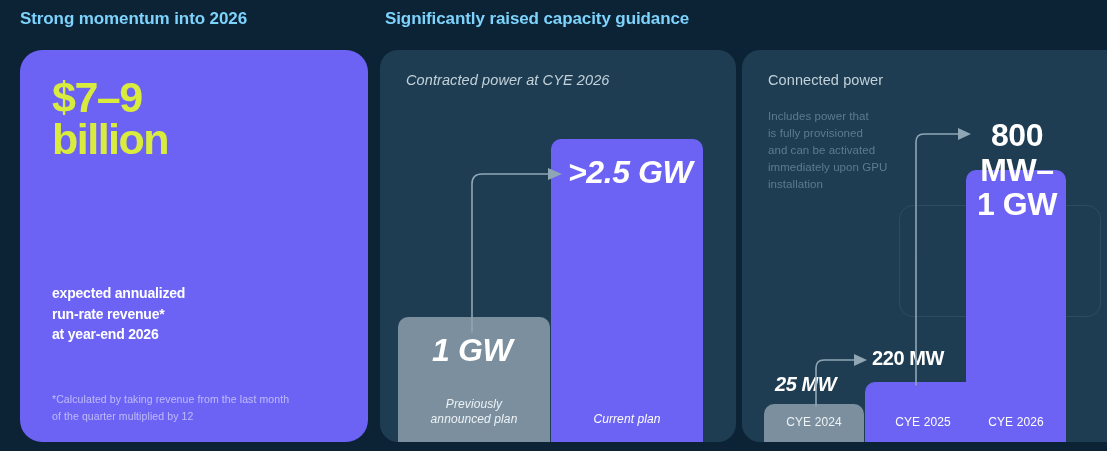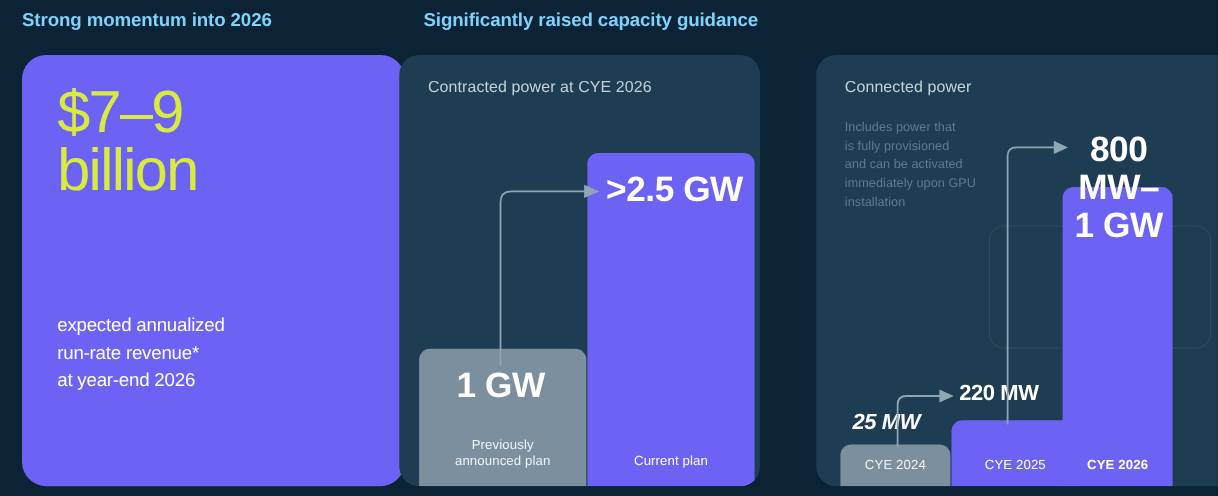--- a/index.html
+++ b/index.html
@@ -42,33 +42,33 @@
     height: 392px;
     background: #6c63f5;
     border-radius: 22px;
     overflow: hidden;
   }
   .hero-big {
     position: absolute;
     left: 32px;
     top: 26px;
     color: #d9ec3e;
-    font-size: 54px;
-    font-weight: normal;
+    font-size: 43px;
+    font-weight: bold;
     line-height: 0.98;
     letter-spacing: -1.5px;
     white-space: pre-line;
   }
   .hero-sub {
     position: absolute;
     left: 32px;
     top: 233px;
     color: #ffffff;
-    font-size: 17px;
-    font-weight: normal;
+    font-size: 14px;
+    font-weight: bold;
     line-height: 1.48;
     letter-spacing: -0.2px;
     white-space: pre-line;
   }
   .hero-footnote {
     position: absolute;
     left: 32px;
     bottom: 18px;
     color: rgba(255,255,255,0.55);
     font-size: 10.5px;
@@ -80,21 +80,21 @@
 
   
   .chart-card {
     position: absolute;
     top: 50px;
     height: 392px;
     background: #1e3d52;
     border-radius: 18px;
     overflow: hidden;
   }
-  #card-contracted { left: 363px; width: 328px; }
+  #card-contracted { left: 380px; width: 356px; font-style: italic; }
   #card-connected  { left: 742px; width: 429px; }
 
   .card-title {
     position: absolute;
     left: 26px;
     top: 22px;
     color: #c3d2da;
     font-size: 14.5px;
     font-weight: normal;
     letter-spacing: 0.1px;
@@ -171,20 +171,22 @@
   <div class="section-heading" id="heading-left">Strong momentum into 2026</div>
 
   <div class="section-heading" id="heading-right">Significantly raised capacity guidance</div>
 
   <div class="hero-card">
     <div class="hero-big">$7–9
 billion</div>
     <div class="hero-sub">expected annualized
 run-rate revenue*
 at year-end 2026</div>
+    <div class="hero-footnote">*Calculated by taking revenue from the last month
+of the quarter multiplied by 12</div>
   </div>
 
   <div class="chart-card" id="card-contracted">
 
     <div class="card-title">Contracted power at CYE 2026</div>
 
     <div class="bar gray" style="left:18px; width:152px; height:125px;">
       <div class="bar-caption on-gray">Previously
 announced plan</div>
     </div>
@@ -217,21 +219,21 @@
 
     <div class="bar gray" style="left:22px; width:100px; height:38px;">
       <div class="bar-caption on-gray" style="bottom:11px;">CYE 2024</div>
     </div>
 
     <div class="bar purple" style="left:123px; width:100px; height:60px;padding-left:16px;">
       <div class="bar-caption" style="bottom:11px;">CYE 2025</div>
     </div>
 
     <div class="bar purple" style="left:224px; width:100px; height:272px;">
-      <div class="bar-caption" style="bottom:11px;font-weight:bold;">CYE 2026</div>
+      <div class="bar-caption" style="bottom:11px;">CYE 2026</div>
     </div>
 
     <div class="bar-value small" style="left:33px; top:324px;font-style:italic;">25 MW</div>
 
     <div class="bar-value small" style="left:130px; top:298px;">220 MW</div>
 
     <div class="bar-value" style="left:232px; top:68px; text-align:center; width:86px;">800 MW–
 1 GW</div>
 
     <svg class="arrow-svg" style="left:72px; top:306px;" width="60" height="50" viewBox="0 0 60 50">

